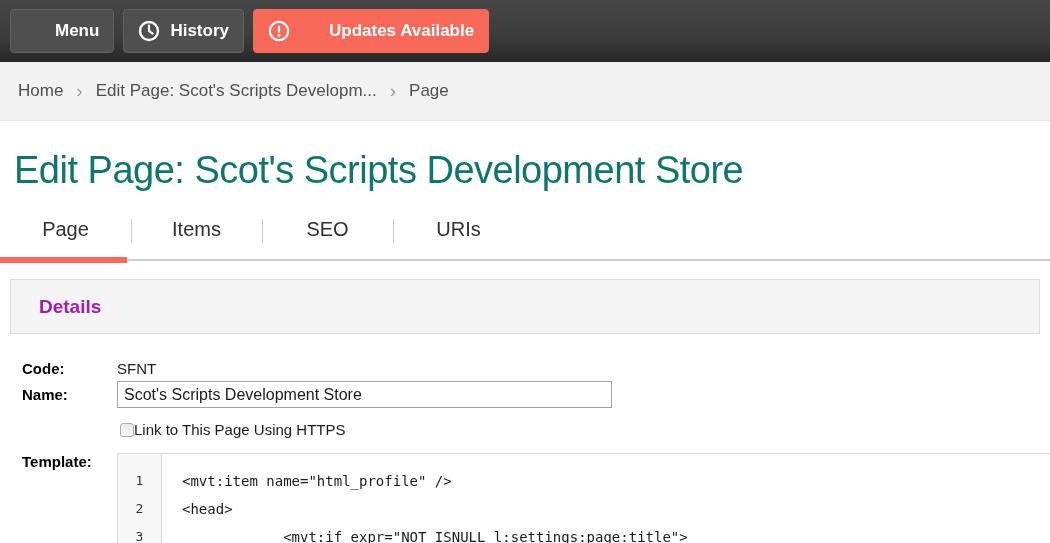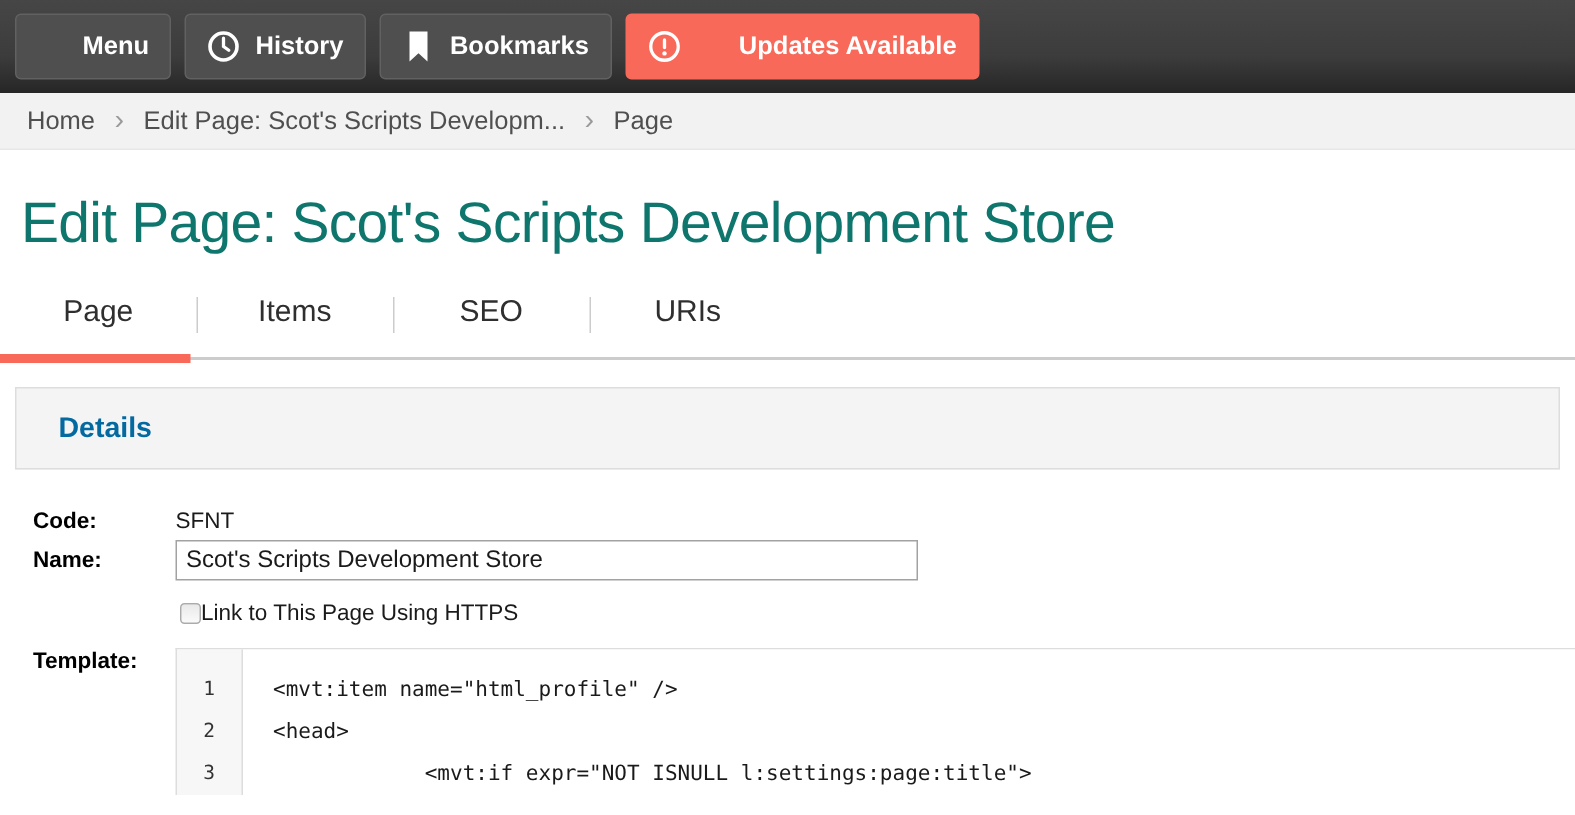--- a/index.html
+++ b/index.html
@@ -11,21 +11,21 @@
     display: flex; align-items: center; padding-left: 10px; }
   .tb-btn { height: 44px; margin-right: 9px; padding: 0 14px; border-radius: 4px;
     background: #4f4f4f; border: 1px solid #616161; color: #fff; font-size: 17px; font-weight: 600;
     display: flex; align-items: center; gap: 10px; cursor: pointer; }
   .tb-btn.accent { background: #f8695a; border-color: #f8695a; gap: 39px; }
   .tb-icon { display: inline-flex; align-items: center; justify-content: center; width: 22px; height: 22px; }
   .hamburger { width: 20px; height: 15px; display: flex; flex-direction: column; justify-content: space-between; }
   .hamburger span { display: block; height: 3.5px; background: #fff; border-radius: 1px; }
 
   
-  .breadcrumb { height: 38px; background: #f2f2f2; border-bottom: 1px solid #e7e7e7;
+  .breadcrumb { height: 59px; background: #f2f2f2; border-bottom: 1px solid #e7e7e7;
     display: flex; align-items: center; padding-left: 18px; font-size: 17px; color: #4f4f4f; }
   .crumb { cursor: pointer; }
   .crumb-sep { color: #9a9a9a; font-size: 19px; margin: 0 13px; font-weight: 300; }
 
   
   .page-title { margin: 26px 0 0 14px; font-size: 38px; font-weight: 400; color: #0f766e;
     letter-spacing: -0.5px; line-height: 46px; }
 
   
   .tabs { margin-top: 14px; position: relative; border-bottom: 2px solid #ccc; height: 54px;
@@ -33,21 +33,21 @@
   .tab { width: 131px; text-align: center; font-size: 20px; color: #2f2f2f; line-height: 44px;
     position: relative; cursor: pointer; }
   .tab + .tab::before { content: ""; position: absolute; left: 0; top: 12px; width: 1px; height: 24px;
     background: #ccc; }
   .tab.active::after { content: ""; position: absolute; left: 0; right: 4px; bottom: -4px; height: 6px;
     background: #f8695a; }
 
   
   .panel-header { margin: 18px 10px 0 10px; height: 55px; background: #f4f4f4;
     border: 1px solid #ddd; display: flex; align-items: center; padding-left: 28px; }
-  .panel-header h2 { font-size: 19px; color: #0369a1; font-weight: 700; }
+  .panel-header h2 { font-size: 19px; color: #a21caf; font-weight: 700; }
 
   
   .form { margin-left: 22px; }
   .form-row { display: flex; align-items: center; }
   .form-label { width: 95px; font-size: 15px; font-weight: 700; color: #000000; flex: 0 0 95px; }
   .row-code { margin-top: 26px; }
   .code-value { font-size: 15px; color: #1a1a1a; }
   .row-name { margin-top: 4px; }
   .name-input { width: 495px; height: 27px; border: 1px solid #a2a2a2; font-size: 16px;
     padding: 2px 6px; color: #1a1a1a; font-family: "Liberation Sans", sans-serif; background:#fff; }
@@ -81,28 +81,20 @@
     <span>Menu</span>
   </button>
   <button class="tb-btn">
     <span class="tb-icon">
       <svg width="22" height="22" viewBox="0 0 22 22">
           <circle cx="11" cy="11" r="9" fill="none" stroke="#fff" stroke-width="2.4"></circle>
           <path d="M11 5.5 V11 L14.5 13.5" fill="none" stroke="#fff" stroke-width="2.2" stroke-linecap="round"></path>
         </svg>
     </span>
     <span>History</span>
-  </button>
-  <button class="tb-btn">
-    <span class="tb-icon">
-      <svg width="16" height="22" viewBox="0 0 16 22">
-          <path d="M2 1 H14 V21 L8 15.5 L2 21 Z" fill="#fff"></path>
-        </svg>
-    </span>
-    <span>Bookmarks</span>
   </button>
   <button class="tb-btn accent">
     <span class="tb-icon">
       <svg width="24" height="24" viewBox="0 0 24 24">
           <circle cx="12" cy="12" r="10" fill="none" stroke="#fff" stroke-width="2.4"></circle>
           <rect x="10.8" y="6" width="2.4" height="8" rx="1.2" fill="#fff"></rect>
           <circle cx="12" cy="17" r="1.6" fill="#fff"></circle>
         </svg>
     </span>
     <span>Updates Available</span>

